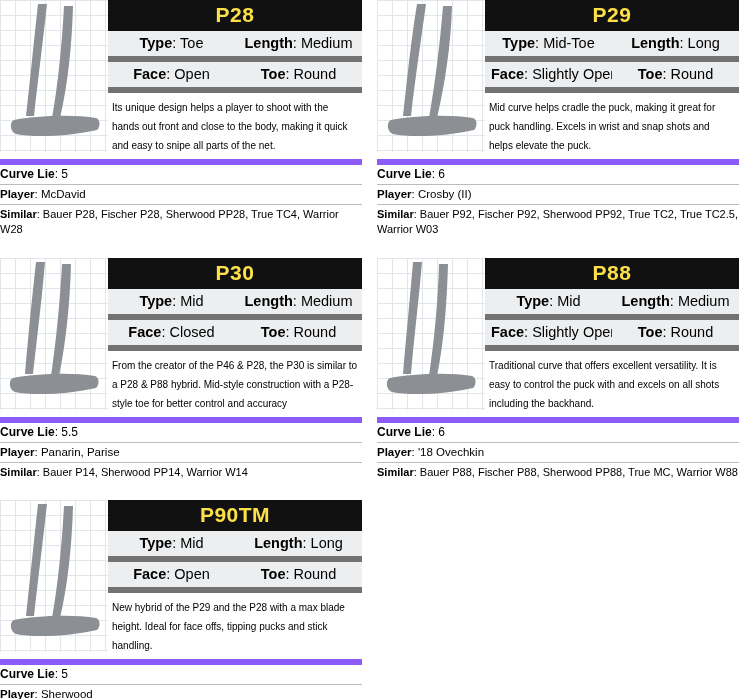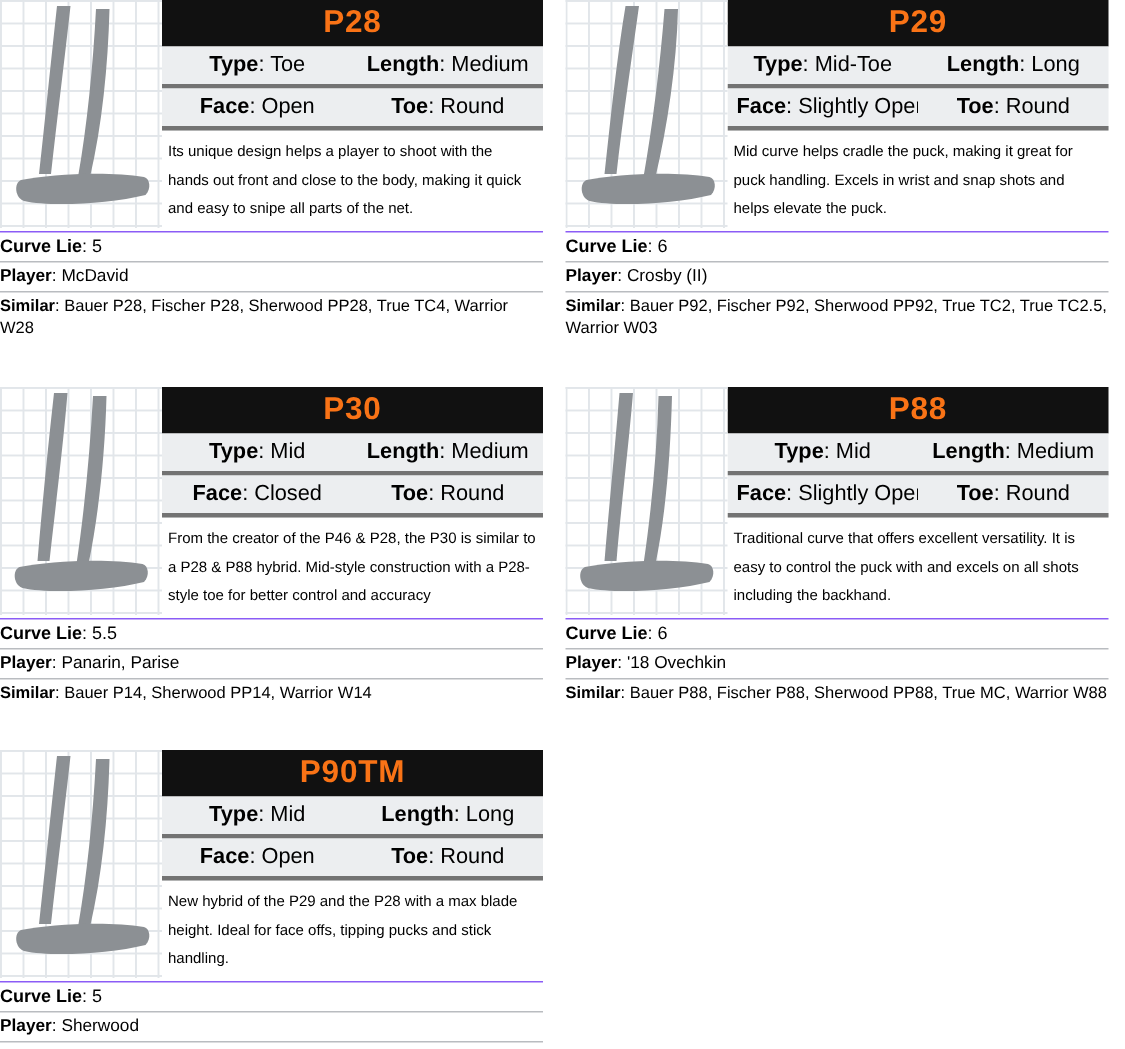--- a/index.html
+++ b/index.html
@@ -40,32 +40,32 @@
       linear-gradient(to bottom, #e2e6ea 1px, transparent 1px);
     background-size: 15px 15px;
   }
   .blade svg { display: block; }
   .info {
     flex: 1 1 auto;
     min-width: 0;
   }
   .title-bar {
     background: #111111;
-    color: #f97316;
+    color: #fde047;
     text-align: center;
     font-weight: bold;
     font-size: 21px;
     line-height: 26px;
     padding: 2px 0 3px 0;
     letter-spacing: 0.5px;
   }
   .spec-row {
     display: flex;
     background: #eceef0;
-    border-bottom: 3px solid #737373;
+    border-bottom: 6px solid #737373;
   }
   .spec-cell {
     flex: 1 1 50%;
     font-size: 14.5px;
     line-height: 17px;
     padding: 4px 6px 4px 6px;
     white-space: nowrap;
     overflow: hidden;
     text-align: center;
   }
@@ -83,21 +83,21 @@
   .meta-line {
     font-size: 11.5px;
     line-height: 15px;
     border-top: 1px solid #b9bcc0;
     padding: 2px 0 2px 0;
   }
   .meta-line .k {
     font-weight: bold;
   }
   .meta-line.first {
-    border-top: 1px solid #8b5cf6;
+    border-top: 6px solid #8b5cf6;
   }
   .curve-lie {
     font-size: 12px;
   }
   .similar {
     font-size: 11px;
   }
 </style>
 </head>
 <body>

